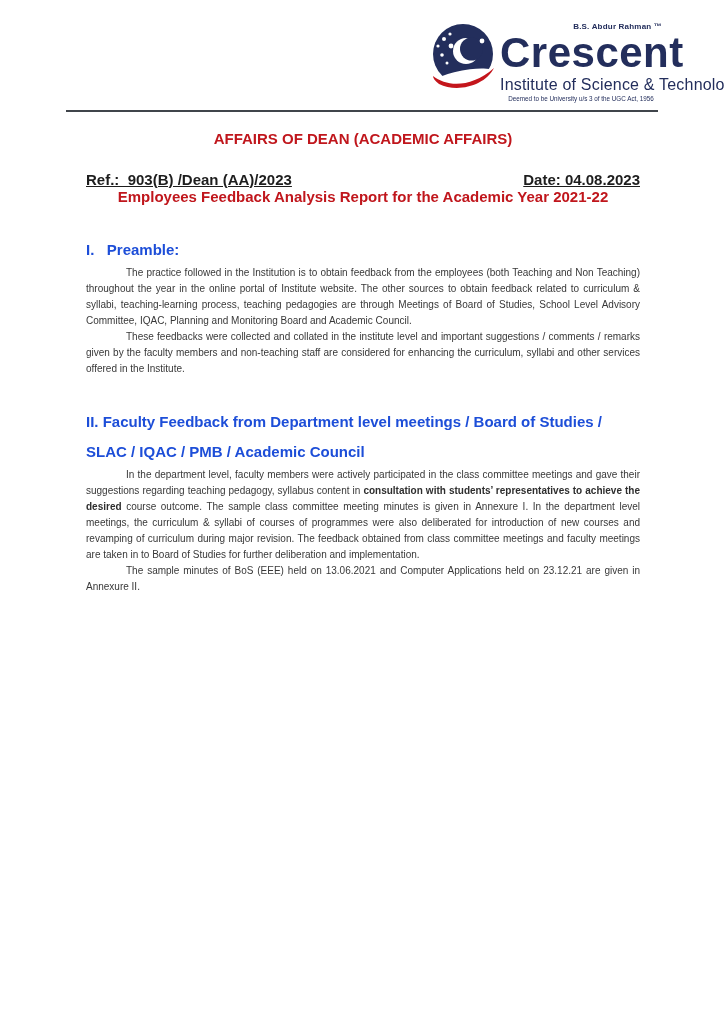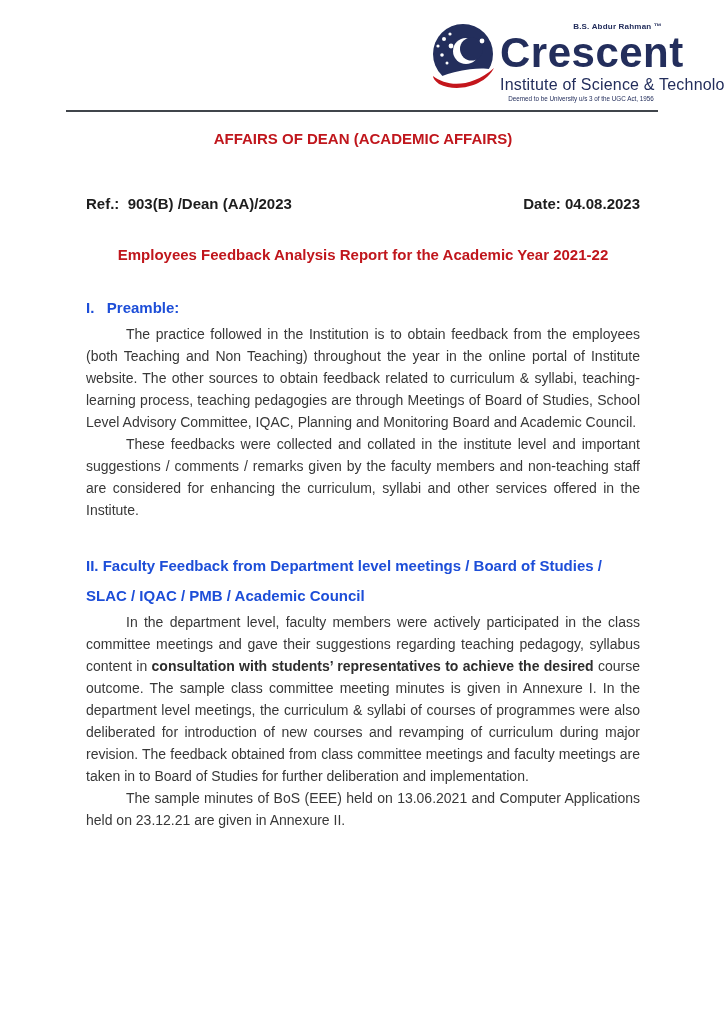--- a/index.html
+++ b/index.html
@@ -35,34 +35,34 @@
     margin-top: 1px; white-space: nowrap;
   }
   .rule { border: none; border-top: 2px solid #40454b; margin: 0 66px; }
   
   .content { padding: 0 84px 0 86px; }
   .office-title {
     margin-top: 18px; text-align: center;
     font-size: 15px; font-weight: bold; color: #c0161c;
   }
   .ref-row {
-    margin-top: 48px; display: flex; justify-content: space-between;
-    font-size: 15px; font-weight: bold; color: #1d1d1d; white-space: pre-wrap;
+    margin-top: 24px; display: flex; justify-content: space-between;
+    font-size: 15px; font-weight: bold; color: #1d1d1d; white-space: pre-wrap; text-decoration: underline;
   }
   .report-title {
-    margin-top: 34px; text-align: center;
+    text-align: center;
     font-size: 15px; font-weight: bold; color: #c0161c;
   }
   .section-heading {
     margin-top: 30px;
     font-size: 15px; font-weight: bold; color: #1d4ed8;
     line-height: 2.0; white-space: pre-wrap; text-align: left;
   }
   .body-par {
-    font-size: 14px; line-height: 22px; text-align: justify;
+    font-size: 10px; line-height: 16px; text-align: justify;
     text-indent: 40px; color: #383838;
   }
   .semibold { font-weight: bold; color: #2e2e2e; }
 </style>
 </head>
 <body>
 
 <div class="page">
 
   <header class="letterhead">

